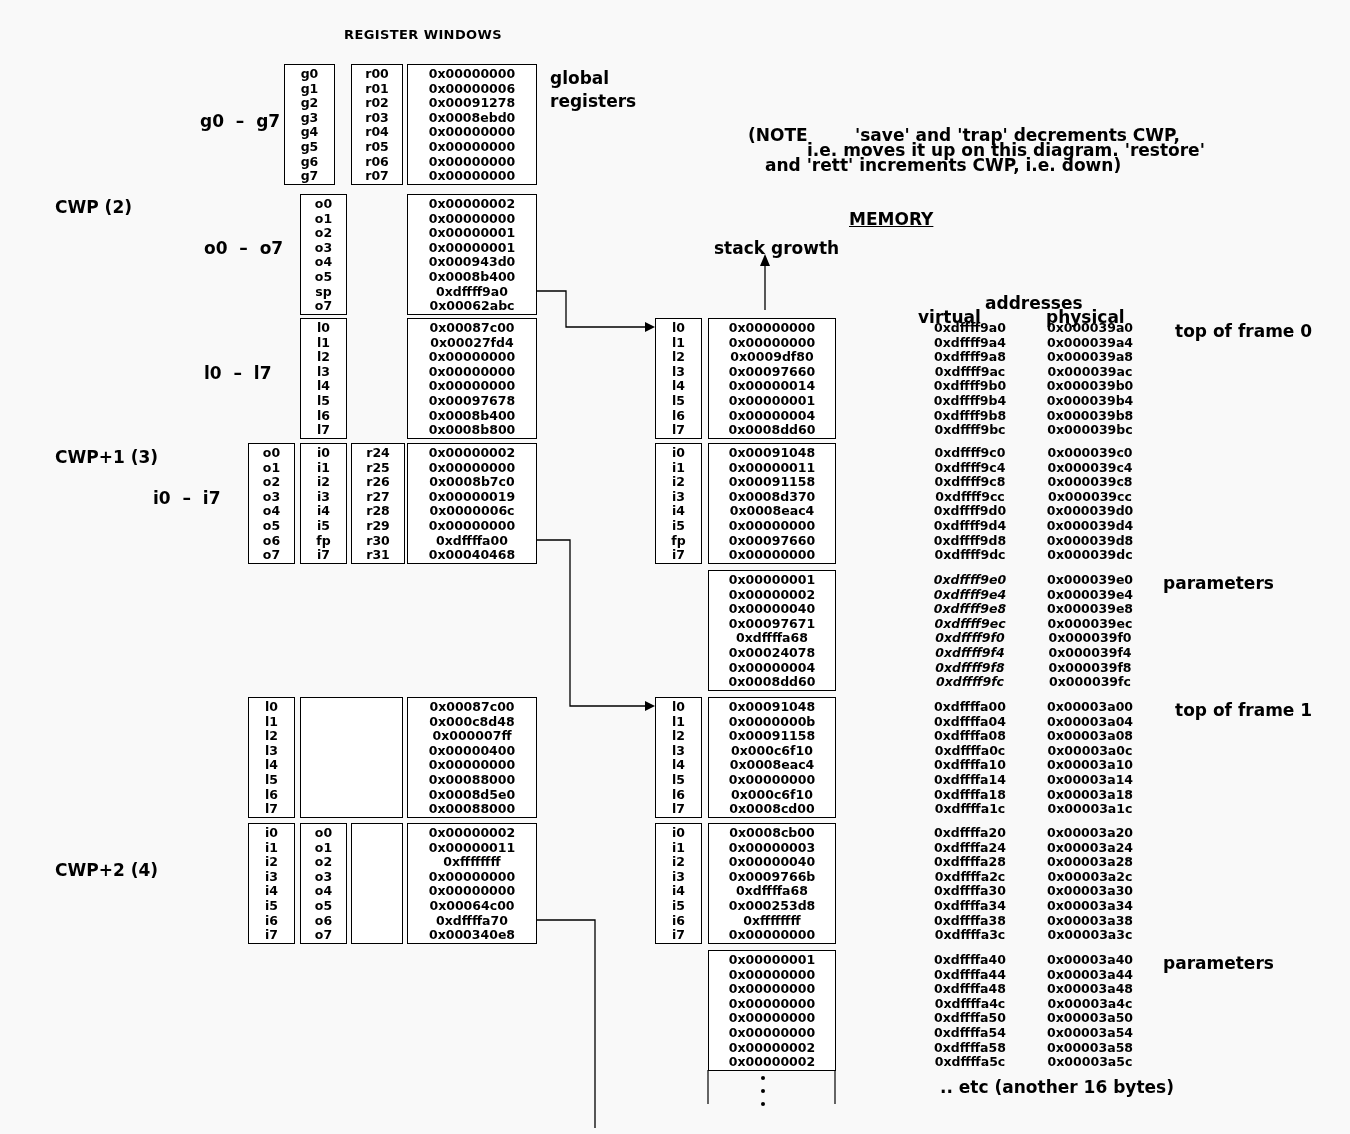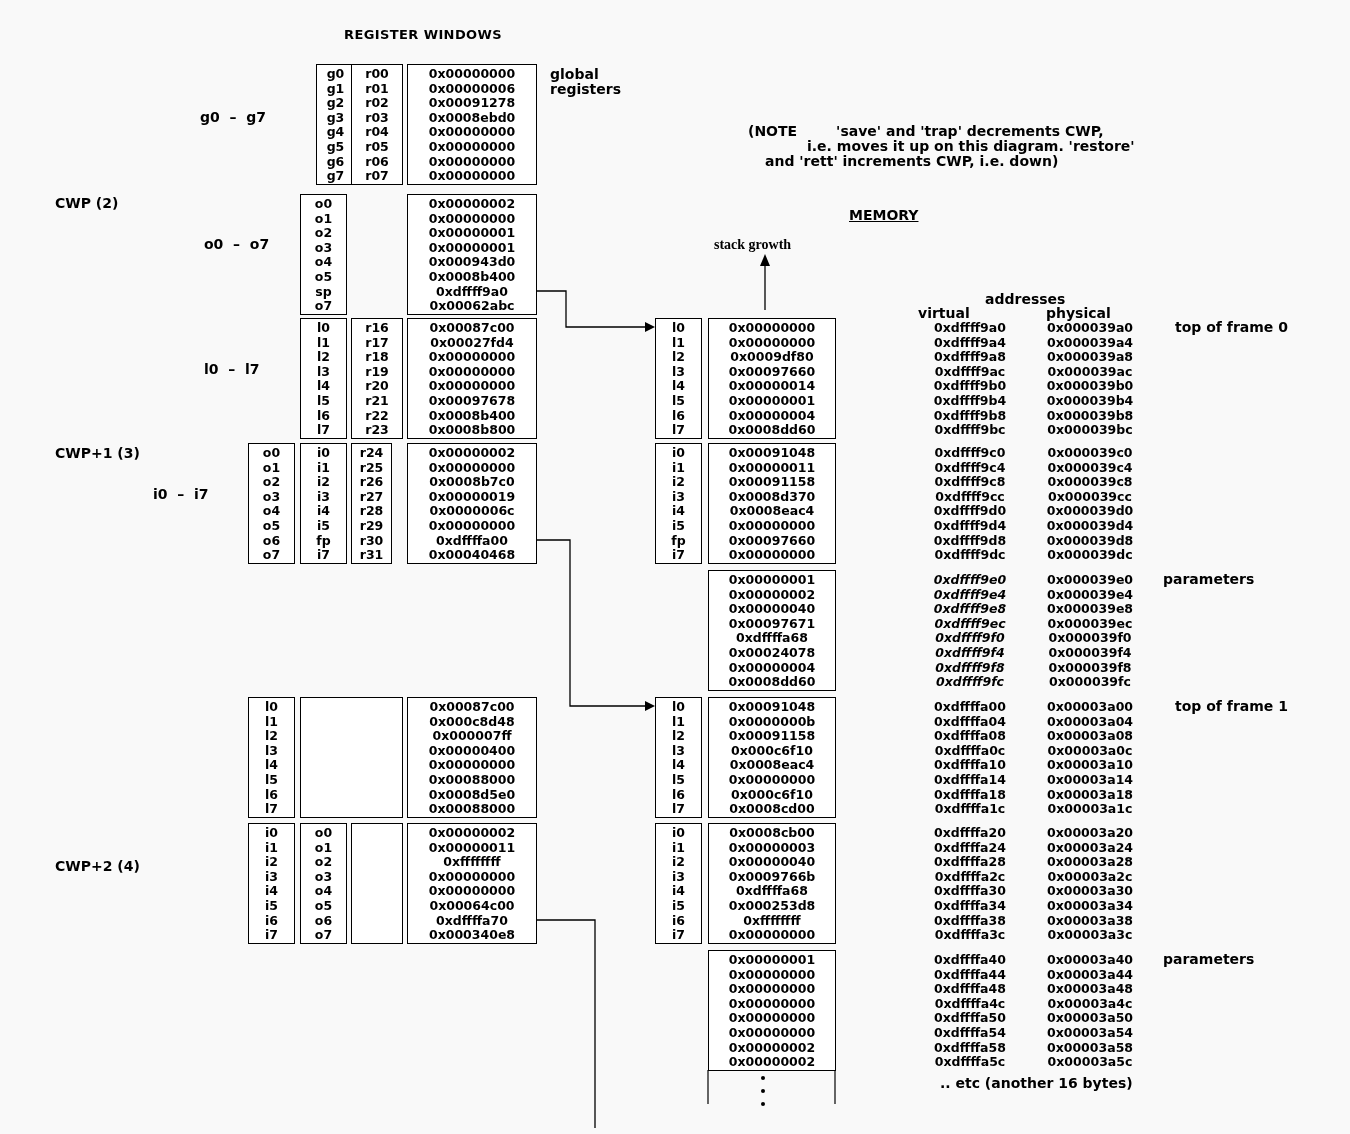--- a/index.html
+++ b/index.html
@@ -1,21 +1,21 @@
 <!DOCTYPE html>
 <html><head>
 <meta charset="utf-8">
 <style>
   html,body{margin:0;padding:0;}
   body{background:#f9f9f9;font-family:"DejaVu Sans",sans-serif;font-weight:bold;color:#000;}
   #canvas{position:relative;width:1350px;height:1134px;background:#f9f9f9;overflow:hidden;}
   .box{position:absolute;background:#fff;border:1px solid #000;padding-top:2px;box-sizing:border-box;}
   .cell{line-height:14.6px;font-size:12.5px;text-align:center;white-space:nowrap;}
   .txtcol{position:absolute;padding-top:3px;box-sizing:border-box;}
-  .lbl{position:absolute;font-size:14px;white-space:pre;line-height:15px;}
+  .lbl{position:absolute;font-size:17px;white-space:pre;line-height:23px;}
   .title{position:absolute;font-size:13px;letter-spacing:.4px;}
   svg.overlay{position:absolute;left:0;top:0;pointer-events:none;}
 </style>
 </head>
 <body>
 
 <div id="canvas">
 
   <div class="title" style="left:344px;top:27px;">REGISTER WINDOWS</div>
 
@@ -27,32 +27,32 @@
   <div class="lbl" style="left:204px;top:362px;">l0  –  l7</div>
   <div class="lbl" style="left:55px;top:446px;">CWP+1 (3)</div>
   <div class="lbl" style="left:153px;top:487px;">i0  –  i7</div>
   <div class="lbl" style="left:55px;top:827px;margin-top:32px;">CWP+2 (4)</div>
 
   <div class="lbl" style="left:748px;top:124px;">(NOTE        'save' and 'trap' decrements CWP,</div>
   <div class="lbl" style="left:807px;top:139px;">i.e. moves it up on this diagram. 'restore'</div>
   <div class="lbl" style="left:765px;top:154px;">and 'rett' increments CWP, i.e. down)</div>
 
   <div class="lbl" style="left:849px;top:208px;text-decoration:underline;">MEMORY</div>
-  <div class="lbl" style="left:714px;top:237px;font-family:Liberation Serif, serif;">stack growth</div>
+  <div class="lbl" style="left:714px;top:237px;">stack growth</div>
   <div class="lbl" style="left:985px;top:292px;">addresses</div>
   <div class="lbl" style="left:918px;top:306px;">virtual</div>
   <div class="lbl" style="left:1046px;top:306px;">physical</div>
 
   <div class="lbl" style="left:1175px;top:320px;">top of frame 0</div>
   <div class="lbl" style="left:1163px;top:572px;">parameters</div>
   <div class="lbl" style="left:1175px;top:699px;">top of frame 1</div>
   <div class="lbl" style="left:1163px;top:952px;">parameters</div>
   <div class="lbl" style="left:940px;top:1076px;">.. etc (another 16 bytes)</div>
 
-  <div class="box" style="left:316px;top:64px;width:39px;height:121px;">
+  <div class="box" style="left:284px;top:64px;width:51px;height:121px;">
       <div class="cell">g0</div>
       <div class="cell">g1</div>
       <div class="cell">g2</div>
       <div class="cell">g3</div>
       <div class="cell">g4</div>
       <div class="cell">g5</div>
       <div class="cell">g6</div>
       <div class="cell">g7</div>
     </div>
   <div class="box" style="left:351px;top:64px;width:52px;height:121px;">
@@ -100,30 +100,20 @@
   <div class="box" style="left:300px;top:318px;width:47px;height:121px;">
       <div class="cell">l0</div>
       <div class="cell">l1</div>
       <div class="cell">l2</div>
       <div class="cell">l3</div>
       <div class="cell">l4</div>
       <div class="cell">l5</div>
       <div class="cell">l6</div>
       <div class="cell">l7</div>
     </div>
-  <div class="box" style="left:351px;top:318px;width:52px;height:121px;">
-      <div class="cell">r16</div>
-      <div class="cell">r17</div>
-      <div class="cell">r18</div>
-      <div class="cell">r19</div>
-      <div class="cell">r20</div>
-      <div class="cell">r21</div>
-      <div class="cell">r22</div>
-      <div class="cell">r23</div>
-    </div>
   <div class="box" style="left:407px;top:318px;width:130px;height:121px;">
       <div class="cell">0x00087c00</div>
       <div class="cell">0x00027fd4</div>
       <div class="cell">0x00000000</div>
       <div class="cell">0x00000000</div>
       <div class="cell">0x00000000</div>
       <div class="cell">0x00097678</div>
       <div class="cell">0x0008b400</div>
       <div class="cell">0x0008b800</div>
     </div>
@@ -141,21 +131,21 @@
   <div class="box" style="left:300px;top:443px;width:47px;height:121px;">
       <div class="cell">i0</div>
       <div class="cell">i1</div>
       <div class="cell">i2</div>
       <div class="cell">i3</div>
       <div class="cell">i4</div>
       <div class="cell">i5</div>
       <div class="cell">fp</div>
       <div class="cell">i7</div>
     </div>
-  <div class="box" style="left:351px;top:443px;width:41px;height:121px;">
+  <div class="box" style="left:351px;top:443px;width:54px;height:121px;">
       <div class="cell">r24</div>
       <div class="cell">r25</div>
       <div class="cell">r26</div>
       <div class="cell">r27</div>
       <div class="cell">r28</div>
       <div class="cell">r29</div>
       <div class="cell">r30</div>
       <div class="cell">r31</div>
     </div>
   <div class="box" style="left:407px;top:443px;width:130px;height:121px;">

